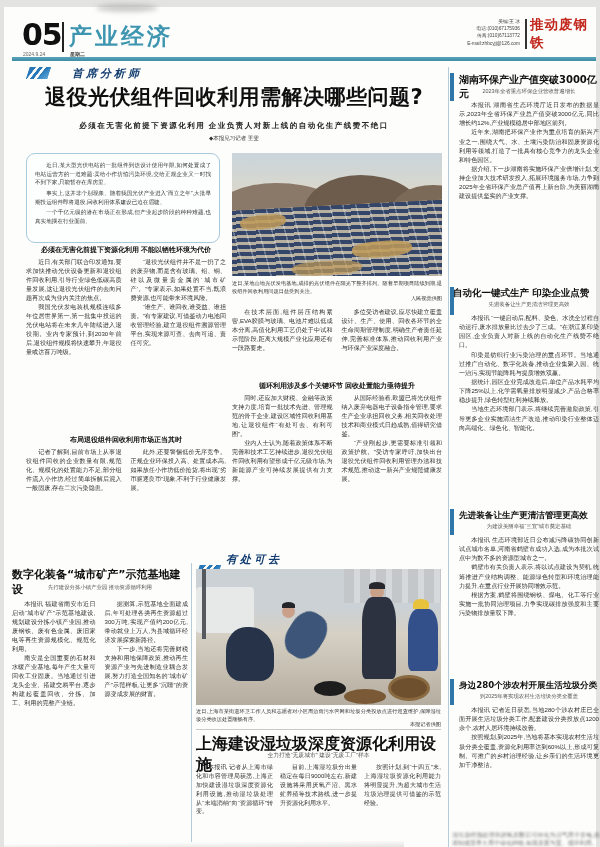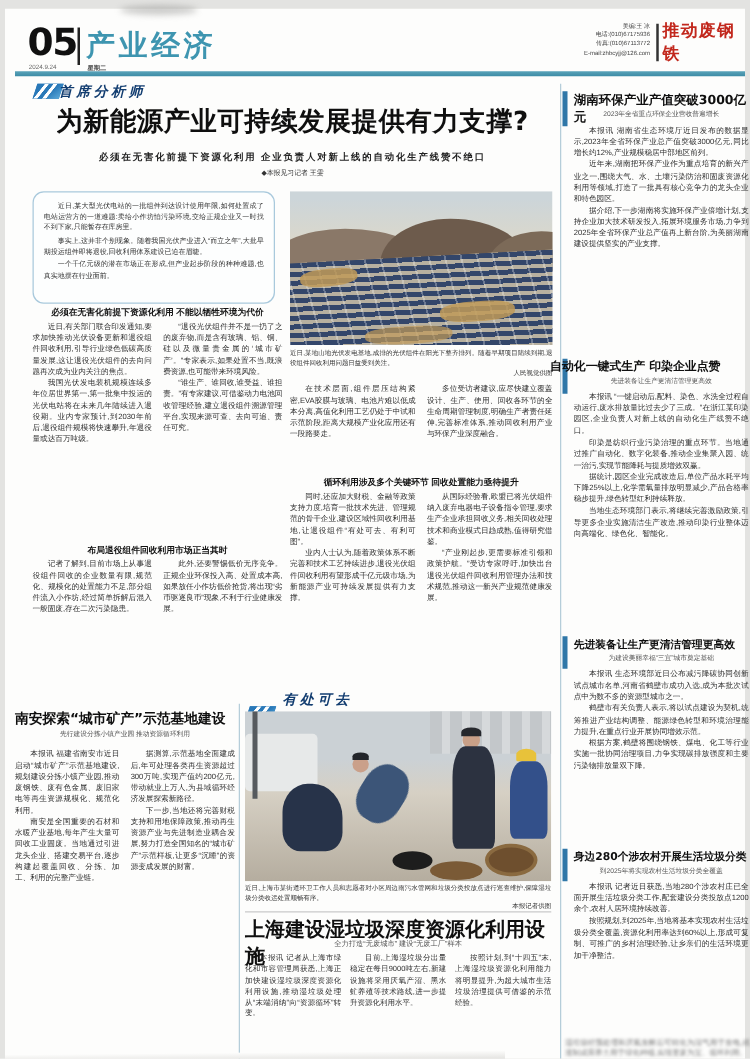--- a/index.html
+++ b/index.html
@@ -88,23 +88,23 @@
     <div>电话:(010)67175936</div>
     <div>传真:(010)67113772</div>
   </div>
   <div class="abs contact" style="left:410px;top:33px;width:106px;">E-mail:zhbcyjj@126.com</div>
   <div class="abs vbar" style="left:521px;top:12px;width:2px;height:30px;background:#333;"></div>
   <div class="abs masthead" style="left:526px;top:12px;width:68px;height:30px;">推动废钢铁</div>
 
   <div class="abs teal-rule" style="left:8px;top:50px;width:584px;height:4px;"></div>
 
   <div class="abs tag-logo" style="left:24px;top:60px;"></div>
-  <div class="abs tag-text" style="left:43px;top:59px;">首席分析师</div>
-
-  <div class="abs lead-hl" style="left:20px;top:76px;">为新能源产业可持续发展提供有力支撑?</div>
+  <div class="abs tag-text" style="left:68px;top:59px;">首席分析师</div>
+
+  <div class="abs lead-hl" style="left:20px;top:76px;">退役光伏组件回收利用需解决哪些问题?</div>
   <div class="abs lead-deck" style="left:20px;top:114px;">必须在无害化前提下资源化利用 企业负责人对新上线的自动化生产线赞不绝口</div>
   <div class="abs lead-byline" style="left:20px;top:128px;">◆本报见习记者 王雯</div>
 
   <div class="abs intro-box" style="left:22px;top:146px;">
     <p>近日,某大型光伏电站的一批组件到达设计使用年限,如何处置成了电站运营方的一道难题:卖给小作坊怕污染环境,交给正规企业又一时找不到下家,只能暂存在库房里。</p>
     <p>事实上,这并非个别现象。随着我国光伏产业进入“而立之年”,大批早期投运组件即将退役,回收利用体系建设已迫在眉睫。</p>
     <p>一个千亿元级的潜在市场正在形成,但产业起步阶段的种种难题,也真实地摆在行业面前。</p>
   </div>
 
   <div class="abs photo" style="left:228px;top:146px;width:210px;height:123px;">
@@ -150,21 +150,21 @@
   <div class="abs accent-bar" style="left:446px;top:66px;height:28px;"></div>
   <div class="abs rr-hl" style="left:455px;top:66px;font-size:10px;">湖南环保产业产值突破3000亿元</div>
   <div class="abs rr-deck" style="left:455px;top:81px;">2023年全省重点环保企业营收普遍增长</div>
   <div class="abs rrbody" style="left:455px;top:93px;height:178px;">
     <p>本报讯 湖南省生态环境厅近日发布的数据显示,2023年全省环保产业总产值突破3000亿元,同比增长约12%,产业规模稳居中部地区前列。</p>
     <p>近年来,湖南把环保产业作为重点培育的新兴产业之一,围绕大气、水、土壤污染防治和固废资源化利用等领域,打造了一批具有核心竞争力的龙头企业和特色园区。</p>
     <p>据介绍,下一步湖南将实施环保产业倍增计划,支持企业加大技术研发投入,拓展环境服务市场,力争到2025年全省环保产业总产值再上新台阶,为美丽湖南建设提供坚实的产业支撑。</p>
   </div>
 
   <div class="abs accent-bar" style="left:446px;top:280px;height:28px;"></div>
-  <div class="abs rr-hl" style="left:436px;top:280px;font-size:9.5px;">自动化一键式生产 印染企业点赞</div>
+  <div class="abs rr-hl" style="left:449px;top:280px;font-size:9.5px;">自动化一键式生产 印染企业点赞</div>
   <div class="abs rr-deck" style="left:455px;top:294px;">先进装备让生产更清洁管理更高效</div>
   <div class="abs rrbody" style="left:455px;top:306px;height:190px;">
     <p>本报讯 “一键启动后,配料、染色、水洗全过程自动运行,废水排放量比过去少了三成。”在浙江某印染园区,企业负责人对新上线的自动化生产线赞不绝口。</p>
     <p>印染是纺织行业污染治理的重点环节。当地通过推广自动化、数字化装备,推动企业集聚入园、统一治污,实现节能降耗与提质增效双赢。</p>
     <p>据统计,园区企业完成改造后,单位产品水耗平均下降25%以上,化学需氧量排放明显减少,产品合格率稳步提升,绿色转型红利持续释放。</p>
     <p>当地生态环境部门表示,将继续完善激励政策,引导更多企业实施清洁生产改造,推动印染行业整体迈向高端化、绿色化、智能化。</p>
   </div>
 
   <div class="abs accent-bar" style="left:446px;top:502px;height:26px;"></div>
   <div class="abs rr-hl" style="left:455px;top:503px;font-size:8.6px;">先进装备让生产更清洁管理更高效</div>
@@ -176,21 +176,21 @@
   </div>
 
   <div class="abs accent-bar" style="left:446px;top:672px;height:26px;"></div>
   <div class="abs rr-hl" style="left:455px;top:673px;font-size:8.6px;">身边280个涉农村开展生活垃圾分类</div>
   <div class="abs rr-deck" style="left:455px;top:686px;">到2025年将实现农村生活垃圾分类全覆盖</div>
   <div class="abs rrbody" style="left:455px;top:698px;height:122px;">
     <p>本报讯 记者近日获悉,当地280个涉农村庄已全面开展生活垃圾分类工作,配套建设分类投放点1200余个,农村人居环境持续改善。</p>
     <p>按照规划,到2025年,当地将基本实现农村生活垃圾分类全覆盖,资源化利用率达到60%以上,形成可复制、可推广的乡村治理经验,让乡亲们的生活环境更加干净整洁。</p>
   </div>
 
-  <div class="abs rr-hl" style="left:8px;top:560px;width:176px;font-size:11px;">南安探索“城市矿产”示范基地建设</div>
+  <div class="abs rr-hl" style="left:8px;top:560px;width:176px;font-size:11px;">数字化装备“城市矿产”示范基地建设</div>
   <div class="abs rr-deck" style="left:8px;top:577px;width:176px;">先行建设分拣小镇产业园 推动资源循环利用</div>
   <div class="abs twocol" style="left:8px;top:592px;width:176px;height:244px;">
     <p>本报讯 福建省南安市近日启动“城市矿产”示范基地建设,规划建设分拣小镇产业园,推动废钢铁、废有色金属、废旧家电等再生资源规模化、规范化利用。</p>
     <p>南安是全国重要的石材和水暖产业基地,每年产生大量可回收工业固废。当地通过引进龙头企业、搭建交易平台,逐步构建起覆盖回收、分拣、加工、利用的完整产业链。</p>
     <p>据测算,示范基地全面建成后,年可处理各类再生资源超过300万吨,实现产值约200亿元,带动就业上万人,为县域循环经济发展探索新路径。</p>
     <p>下一步,当地还将完善财税支持和用地保障政策,推动再生资源产业与先进制造业耦合发展,努力打造全国知名的“城市矿产”示范样板,让更多“沉睡”的资源变成发展的财富。</p>
   </div>
 
   <div class="abs vdiv" style="left:187px;top:556px;height:284px;"></div>
 

